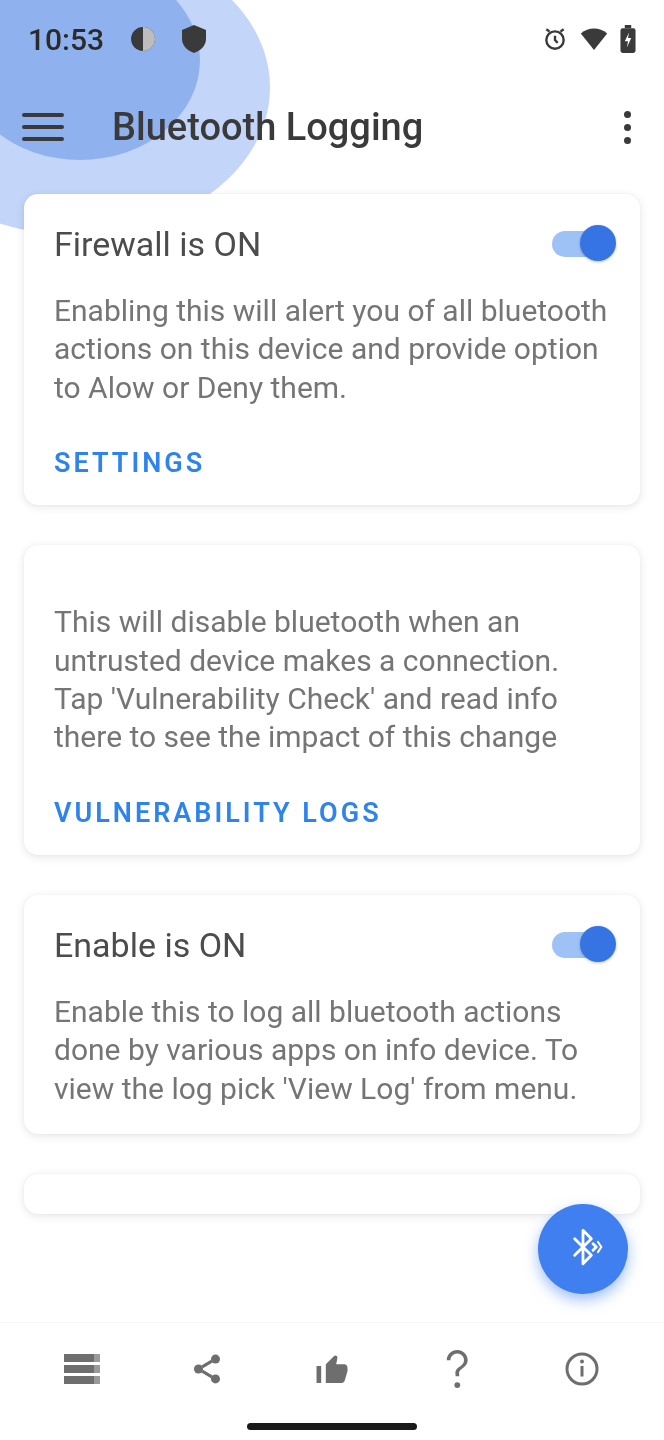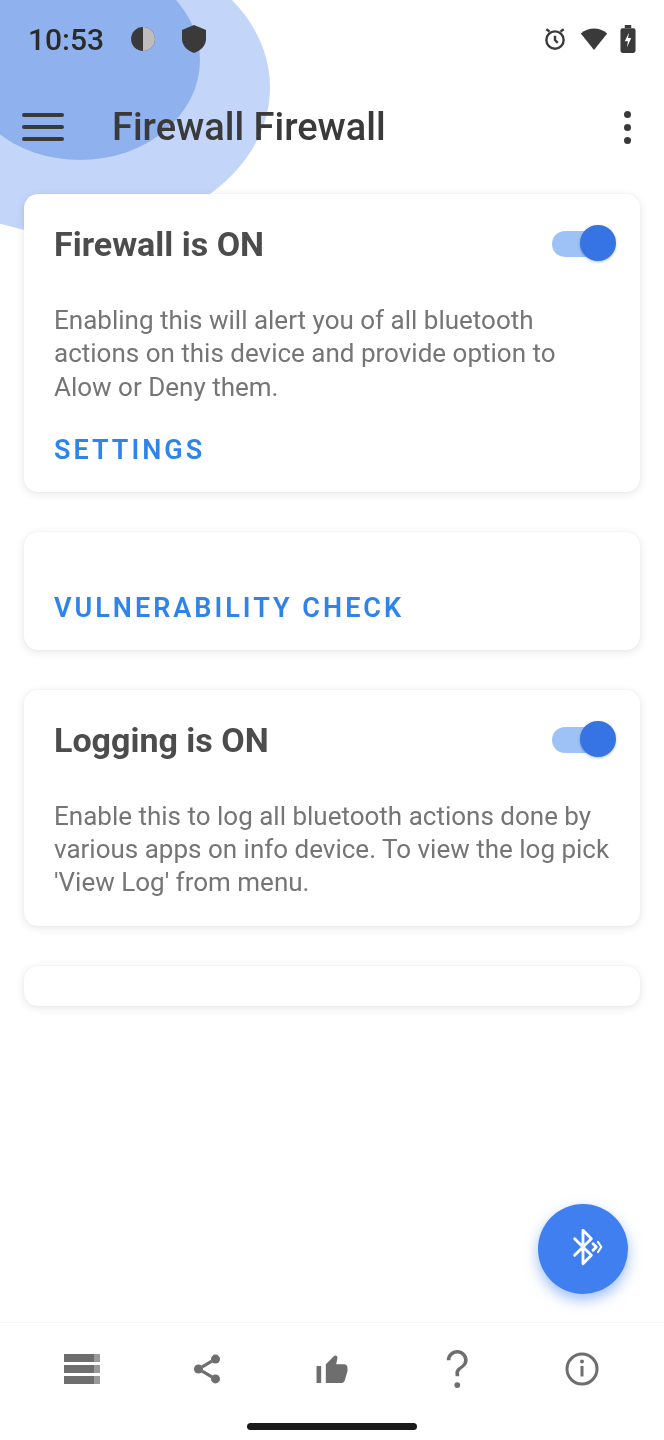--- a/index.html
+++ b/index.html
@@ -22,23 +22,23 @@
   .hamburger { width: 42px; height: 42px; display: flex; flex-direction: column; justify-content: center; gap: 8px; cursor: pointer; }
   .hamburger span { display: block; height: 4px; background: #3a3a3a; border-radius: 2px; }
   .app-title { margin-left: 48px; font-size: 38px; font-weight: 500; color: #3a3a3a; }
   .more-btn { margin-left: auto; width: 30px; height: 42px; display: flex; flex-direction: column; align-items: center; justify-content: center; gap: 6px; cursor: pointer; }
   .more-btn span { width: 7px; height: 7px; background: #3a3a3a; border-radius: 50%; }
 
   
   .content { position: relative; z-index: 4; padding: 18px 24px 0 24px; }
   .card { background: #ffffff; border-radius: 14px; padding: 30px 30px 26px 30px; margin-bottom: 40px; box-shadow: 0 2px 10px rgba(0,0,0,0.10), 0 0 2px rgba(0,0,0,0.06); }
   .card-header { display: flex; align-items: center; justify-content: space-between; }
-  .card-title { font-size: 34px; font-weight: 700; color: #4c4c4c; }
-  .card-desc { margin-top: 40px; font-size: 26px; line-height: 1.28; color: #757575; }
-  .card-action { margin-top: 30px; font-size: 27px; font-weight: 600; letter-spacing: 3px; color: #2f84ec; cursor: pointer; }
+  .card-title { font-size: 34px; font-weight: 400; color: #4c4c4c; }
+  .card-desc { margin-top: 28px; font-size: 30px; line-height: 1.28; color: #757575; }
+  .card-action { margin-top: 40px; font-size: 27px; font-weight: 600; letter-spacing: 3px; color: #2f84ec; cursor: pointer; }
 
   
   .switch { position: relative; width: 58px; height: 26px; border-radius: 13px; cursor: pointer; }
   .switch.on { background: #9fc2f6; }
   .switch.off { background: #c9c9c9; }
   .knob { position: absolute; top: -6px; width: 36px; height: 36px; border-radius: 50%; box-shadow: 0 1px 3px rgba(0,0,0,0.25); }
   .switch.on .knob { right: -6px; background: #3574e2; }
   .switch.off .knob { left: -6px; background: #ececec; }
 
   
@@ -96,21 +96,21 @@
       </span>
     </div>
   </div>
 
   <div class="app-bar">
     <div class="hamburger">
       <span></span>
         <span></span>
         <span></span>
     </div>
-    <div class="app-title">Firewall Firewall</div>
+    <div class="app-title">Bluetooth Logging</div>
     <div class="more-btn">
       <span></span>
         <span></span>
         <span></span>
     </div>
   </div>
 
   <div class="content">
 
     <div class="card">
@@ -118,26 +118,27 @@
         <div class="card-title">Firewall is ON</div>
         <div class="switch on">
             <div class="knob"></div>
           </div>
       </div>
       <div class="card-desc">Enabling this will alert you of all bluetooth actions on this device and provide option to Alow or Deny them.</div>
       <div class="card-action">SETTINGS</div>
     </div>
 
     <div class="card">
-      <div class="card-action">VULNERABILITY CHECK</div>
+      <div class="card-desc">This will disable bluetooth when an untrusted device makes a connection. Tap 'Vulnerability Check' and read info there to see the impact of this change</div>
+      <div class="card-action">VULNERABILITY LOGS</div>
     </div>
 
     <div class="card">
       <div class="card-header">
-        <div class="card-title">Logging is ON</div>
+        <div class="card-title">Enable is ON</div>
         <div class="switch on">
             <div class="knob"></div>
           </div>
       </div>
       <div class="card-desc">Enable this to log all bluetooth actions done by various apps on info device. To view the log pick 'View Log' from menu.</div>
     </div>
 
     <div class="card-peek"></div>
   </div>
 

